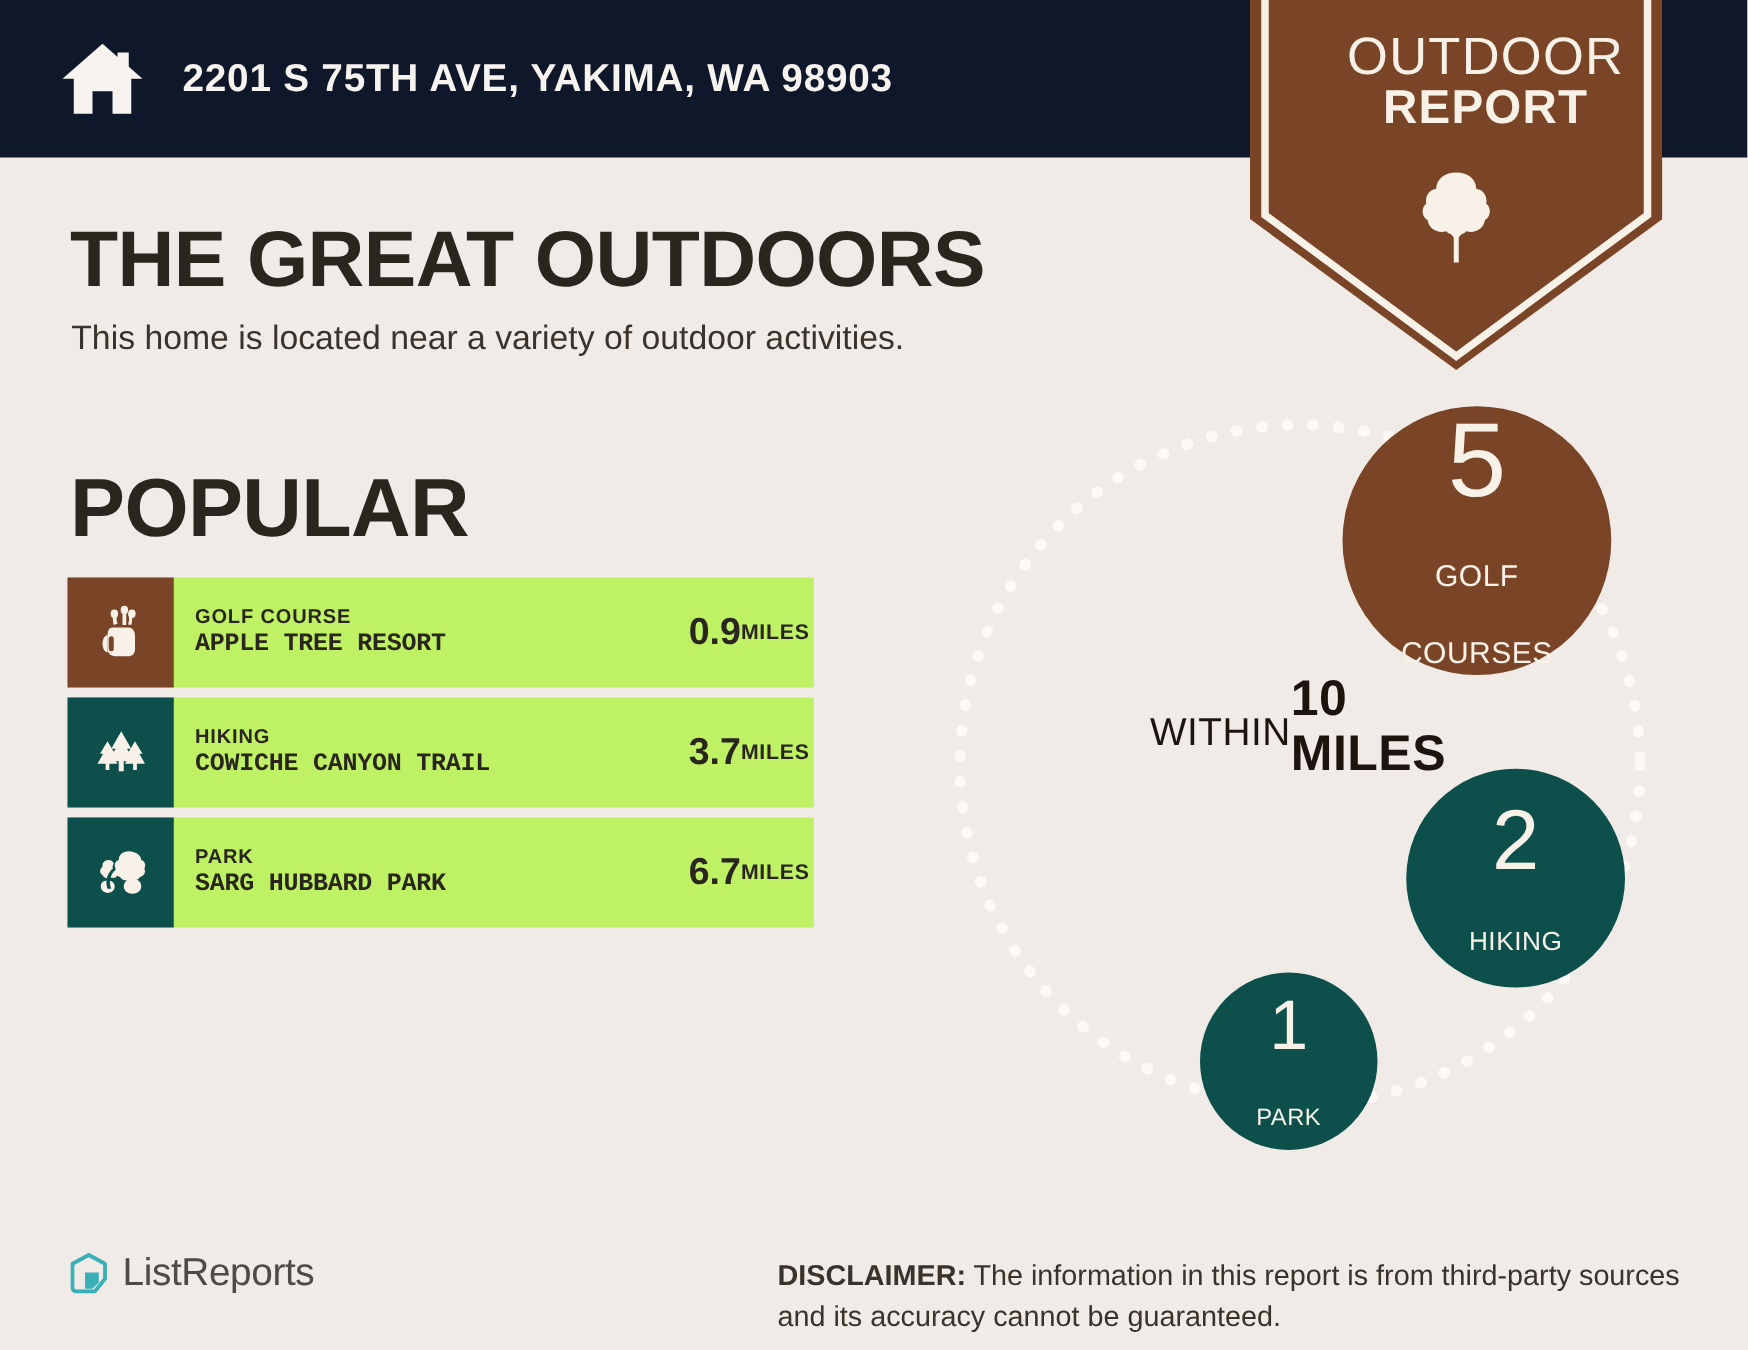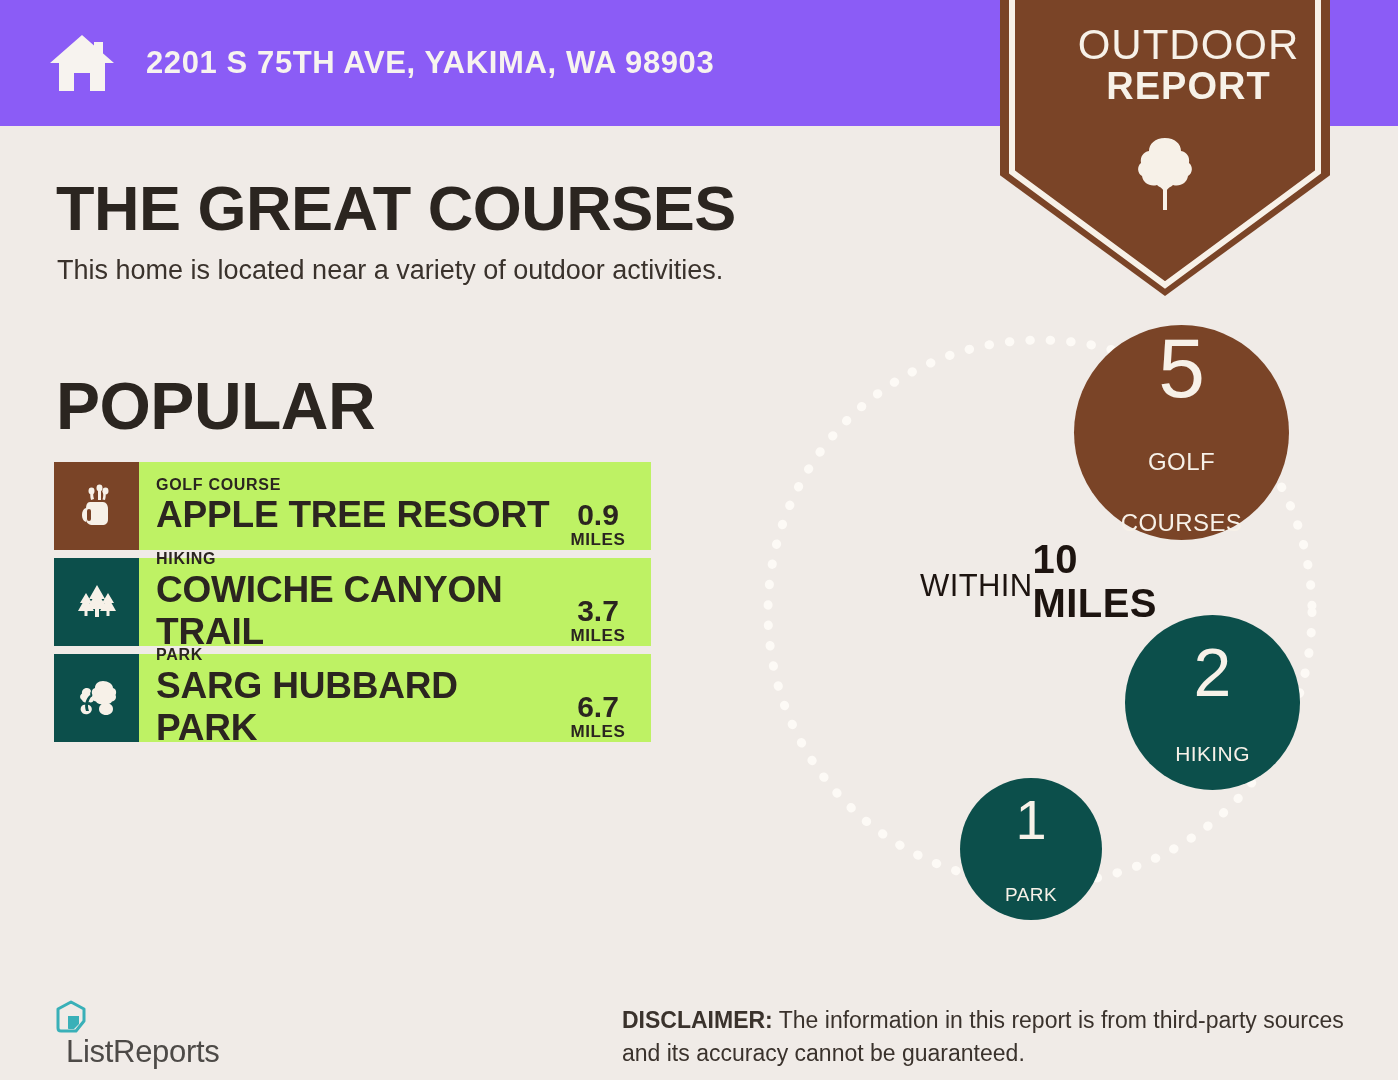--- a/index.html
+++ b/index.html
@@ -8,21 +8,21 @@
     width:1398px; height:1080px;
     background:#f0ebe7;
     font-family:"Liberation Sans", sans-serif;
     overflow:hidden;
   }
   .page { position:relative; width:1398px; height:1080px; background:#f0ebe7; }
 
   
   .header {
     position:absolute; left:0; top:0; width:1398px; height:126px;
-    background:#8b5cf6;
+    background:#0f172a;
     display:flex; align-items:center;
   }
   .header-home-icon { margin-left:46px; width:72px; height:62px; flex:none; }
   .header-address {
     margin-left:28px;
     color:#f7f3ef;
     font-size:31px;
     font-weight:bold;
     letter-spacing:0.6px;
     white-space:nowrap;
@@ -77,26 +77,26 @@
   .row-icon svg { width:46px; height:46px; }
   .row-text {
     flex:1; display:flex; flex-direction:column; justify-content:center;
     padding-left:17px;
   }
   .row-cat {
     font-size:16px; font-weight:bold; color:#2b2520;
     letter-spacing:0.7px; line-height:1.15;
   }
   .row-name {
-    font-size:37px; font-weight:bold; color:#2b2520;
-    letter-spacing:-0.2px; line-height:1.15;
+    font-size:20px; font-weight:bold; color:#2b2520;
+    letter-spacing:-0.2px; line-height:1.15;font-family:Liberation Mono, monospace;
   }
   .row-dist {
     width:100px; flex:none;
-    display:flex; flex-direction:column; justify-content:flex-end; align-items:center;
+    display:flex; flex-direction:row; justify-content:flex-start; align-items:center;
     padding-right:6px;
   }
   .row-dist .val { font-size:30px; font-weight:bold; color:#2b2520; line-height:1.05; }
   .row-dist .unit { font-size:17px; font-weight:bold; color:#2b2520; letter-spacing:0.6px; }
 
   
   .diagram { position:absolute; left:700px; top:300px; width:680px; height:640px; }
   .dotcircle { position:absolute; left:0; top:0; width:680px; height:640px; }
 
   .bubble {
@@ -134,21 +134,21 @@
   .center-mark .w1 {
     font-size:31px; color:#1d1410; letter-spacing:0.4px;
     margin-top:10px; line-height:1.05;
   }
   .center-mark .w2 {
     font-size:40px; font-weight:bold; color:#1d1410;
     letter-spacing:0.4px; line-height:1.1;
   }
 
   
-  .footer-logo { position:absolute; left:55px; top:1000px; display:flex; align-items:flex-start;flex-direction:column; }
+  .footer-logo { position:absolute; left:55px; top:1000px; display:flex; align-items:flex-end; }
   .footer-logo svg { width:32px; height:34px; }
   .footer-logo .brand {
     margin-left:11px; font-size:31px; color:#4d4a47; letter-spacing:-0.3px;
   }
   .disclaimer {
     position:absolute; left:622px; top:1004px; width:730px;
     font-size:23px; color:#3a322c; line-height:1.42;
   }
   .disclaimer b { font-weight:bold; }
 </style>
@@ -176,21 +176,21 @@
     <svg class="badge-tree" viewBox="0 0 60 80">
       <path d="M30 4 C20 4 14 10 14 17 C8 18 5 23 6 29 C2 32 2 39 7 42 C8 49 15 53 22 51
                C25 55 35 55 38 51 C45 53 52 49 53 42 C58 39 58 32 54 29 C55 23 52 18 46 17
                C46 10 40 4 30 4 Z" fill="#f7f1e8"></path>
       <path d="M28 46 L28 76 L32 76 L32 46 Z" fill="#f7f1e8"></path>
       <path d="M30 58 L19 46 L22 44 L31 54 Z" fill="#f7f1e8"></path>
       <path d="M30 58 L41 46 L38 44 L29 54 Z" fill="#f7f1e8"></path>
     </svg>
   </div>
 
-  <div class="title">THE GREAT COURSES</div>
+  <div class="title">THE GREAT OUTDOORS</div>
   <div class="subtitle">This home is located near a variety of outdoor activities.</div>
   <div class="popular">POPULAR</div>
 
   <div class="list">
 
     <div class="row">
       <div class="row-icon brown">
         <svg viewBox="0 0 46 46">
           <path d="M17 8 C16 10 16 14 17 17 L20 16 C19 13 19 10 20 8 Z" fill="#f7f1e8"></path>
           <path d="M24 5 C24 9 24 13 24 17 L27 17 C27 13 27 9 27 5 Z" fill="#f7f1e8"></path>

